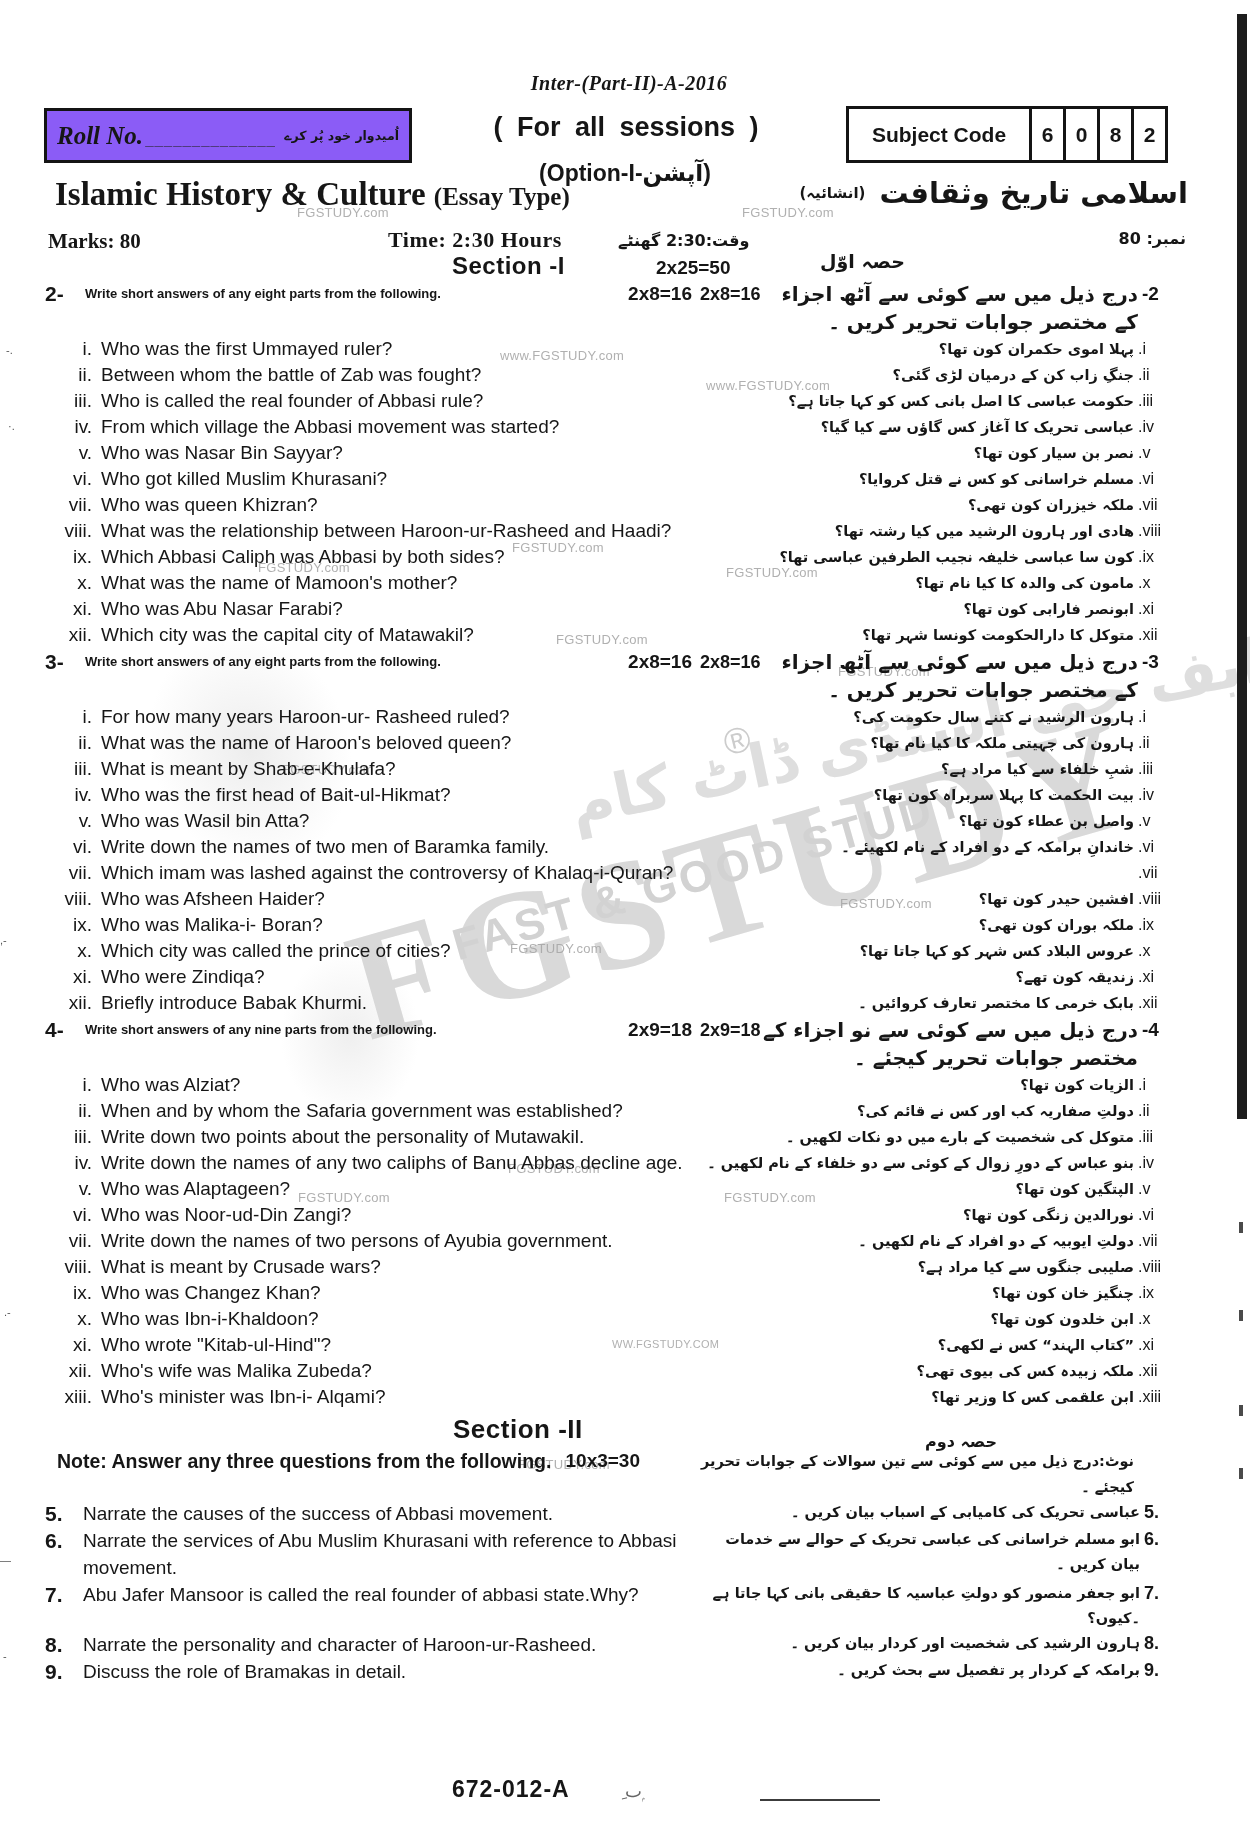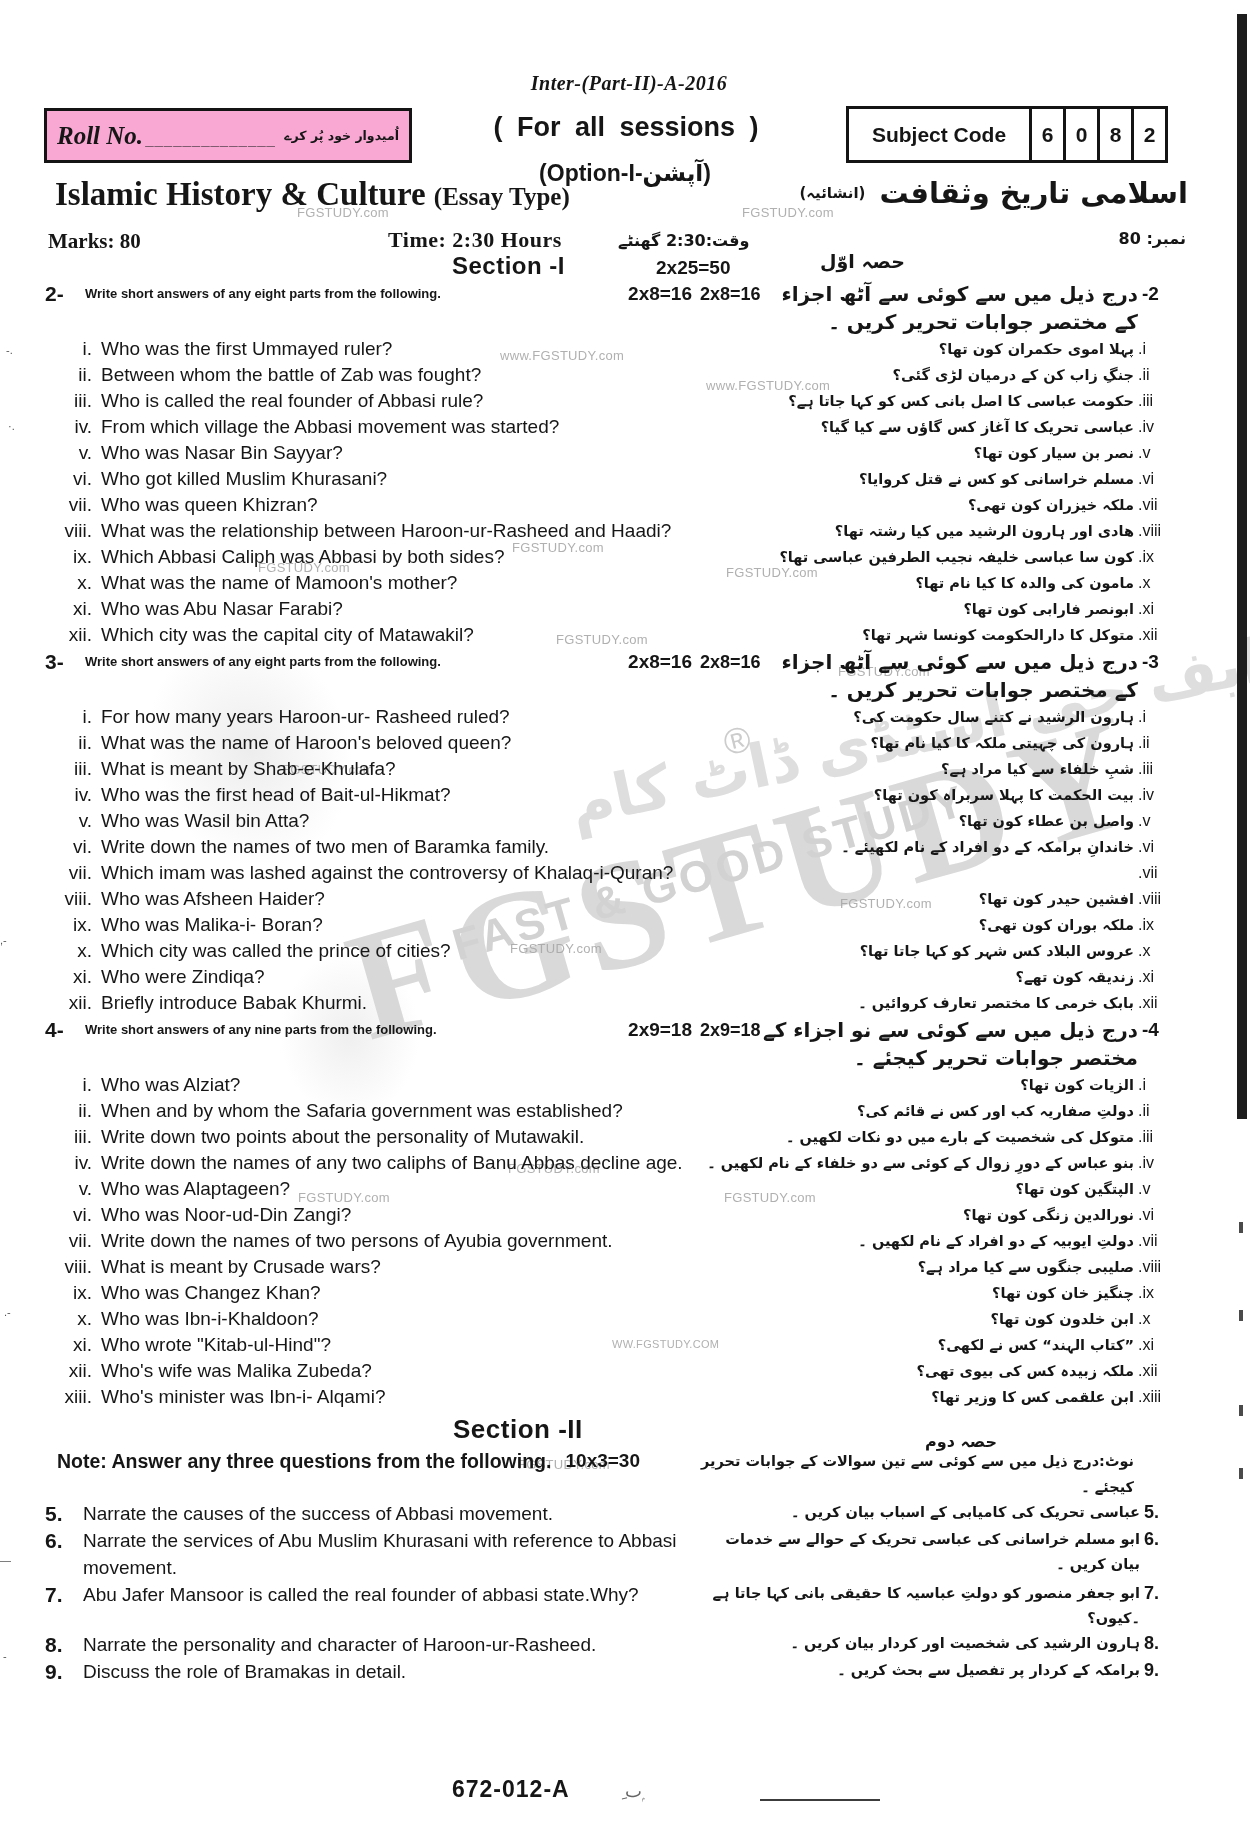--- a/index.html
+++ b/index.html
@@ -20,21 +20,21 @@
   .blob1{left:150px;top:630px;width:200px;height:240px;background:radial-gradient(#ededed,rgba(255,255,255,0) 70%);transform:rotate(-20deg);}
   .blob2{left:280px;top:950px;width:140px;height:170px;background:radial-gradient(#efefef,rgba(255,255,255,0) 70%);}
   
   .scan-bar{position:absolute;right:3px;top:14px;width:10px;height:1105px;background:#1d1d1d;z-index:3;}
   .scan-dash{position:absolute;right:7px;width:4px;height:11px;background:#4a4a4a;z-index:3;}
   .mmark{position:absolute;color:#555;font-size:11px;z-index:3;}
   
   .hdr{position:absolute;z-index:2;}
   .exam-ref{top:72px;left:4px;width:100%;text-align:center;font:italic 700 20px "Liberation Serif",serif;letter-spacing:.5px;}
   .rollno-box{left:44px;top:108px;width:368px;height:55px;border:3px solid #141414;box-sizing:border-box;
-              display:flex;align-items:center;padding:0 10px;background:#f9a8d4;}
+              display:flex;align-items:center;padding:0 10px;background:#8b5cf6;}
   .rollno-label{font:italic 700 25px "Liberation Serif",serif;white-space:nowrap;}
   .rollno-dashes{flex:1;font-weight:700;font-size:15px;letter-spacing:1px;margin:8px 2px 0 2px;
                  white-space:nowrap;overflow:hidden;color:#222;}
   .rollno-ur{font-family:"DejaVu Sans",sans-serif;font-weight:700;font-size:12.5px;direction:rtl;white-space:nowrap;}
   .sessions{left:420px;top:112px;width:412px;text-align:center;font-weight:700;font-size:27px;word-spacing:7px;}
   .subject-box{left:846px;top:106px;height:57px;display:flex;}
   .sc-cell{border:3px solid #141414;box-sizing:border-box;display:flex;align-items:center;justify-content:center;
            font-weight:700;font-size:21px;background:#fff;}
   .sc-label{width:186px;}
   .sc-digit{width:37px;margin-left:-3px;}

